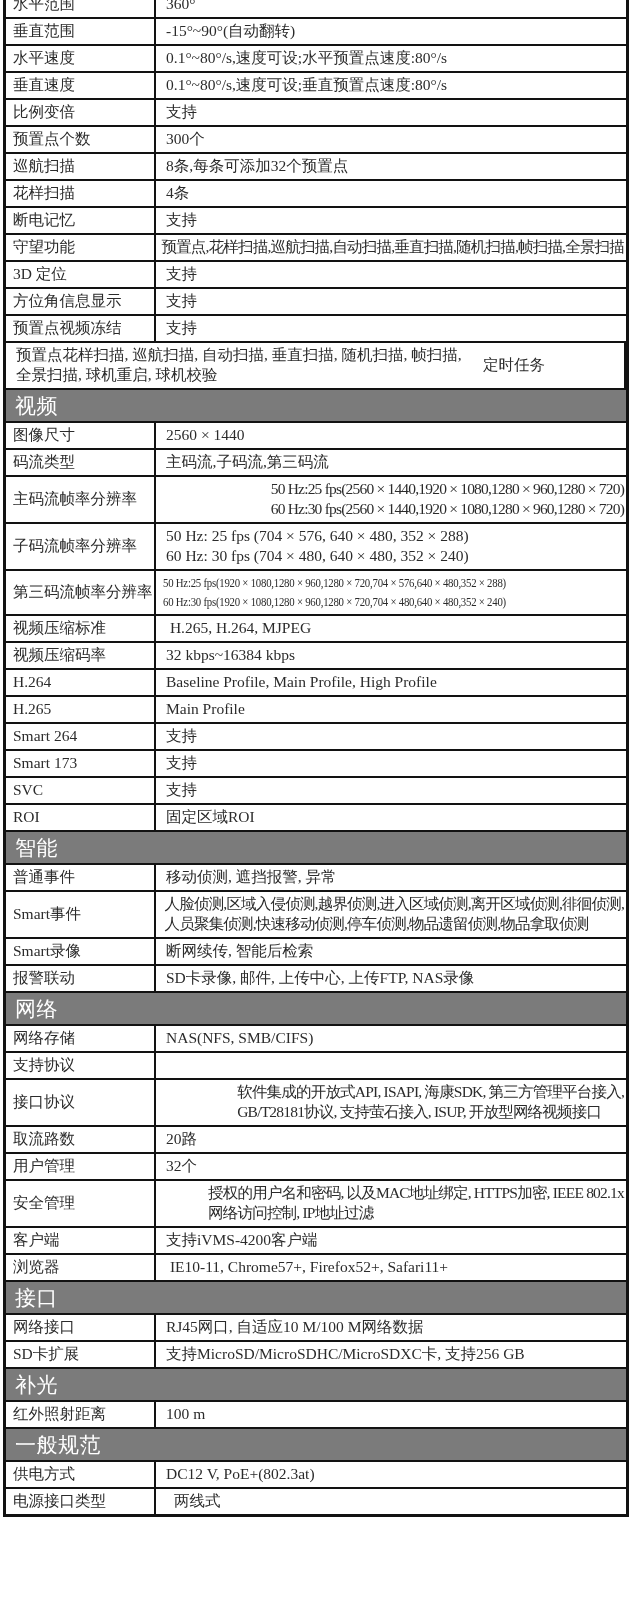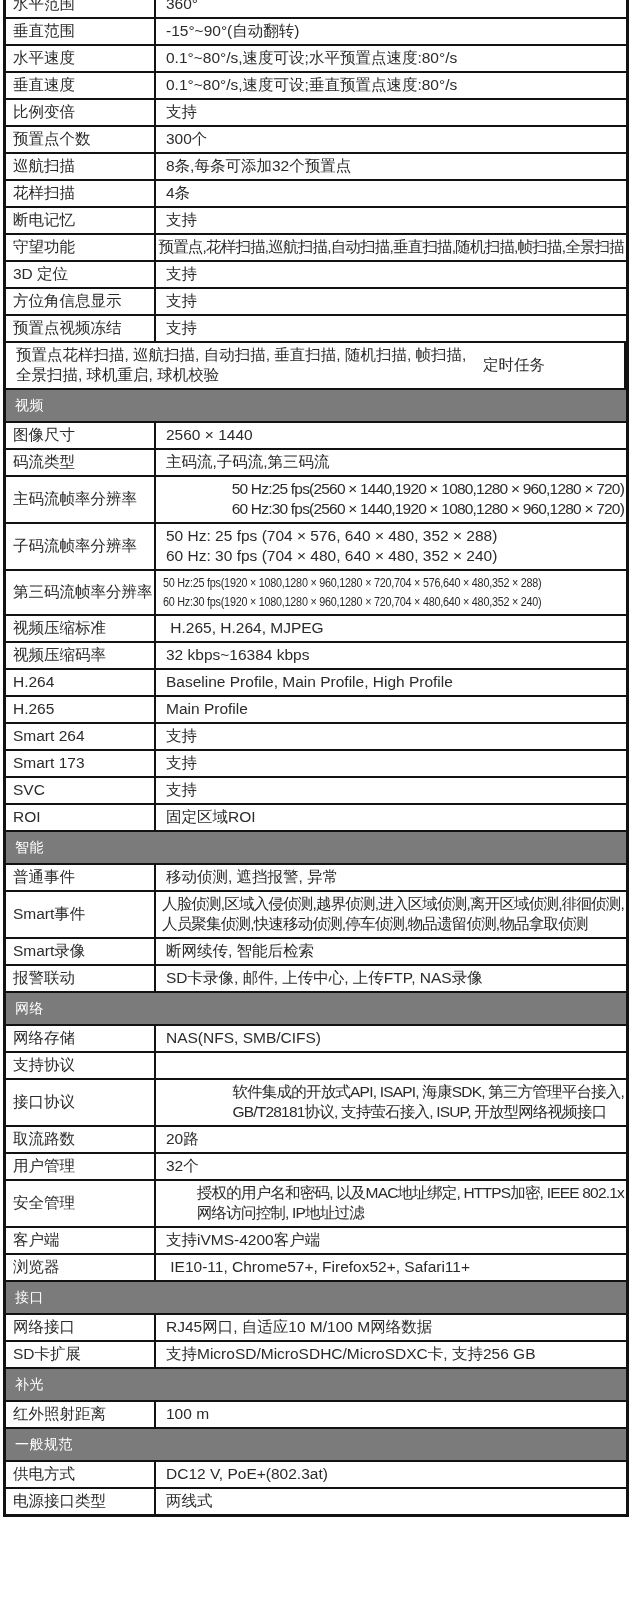--- a/index.html
+++ b/index.html
@@ -1,31 +1,31 @@
 <!DOCTYPE html>
 <html><head>
 <meta charset="utf-8">
 <style>
   html,body{margin:0;padding:0;}
   body{
     width:640px;height:1600px;background:#ffffff;
     font-family:"Liberation Sans","DejaVu Sans",sans-serif;
     color:#2e2e2e;
   }
-  .table-clip{overflow:hidden;width:640px;}
+  .table-clip{overflow:hidden;width:640px;font-family:Liberation Serif, serif;}
   .spec-table{
     margin:-8px 0 0 3px;
     width:626px;
     box-sizing:border-box;
     border:3px solid #121212;
     border-top:none;
     background:#fff;
   }
   .row{display:flex;border-bottom:2px solid #121212;min-height:25px;}
-  .row:last-child{border-bottom:none;}
+  .row:last-child{border-bottom:none;gap:8px;}
   .cell{box-sizing:border-box;}
   .label{
     flex:0 0 150px;
     border-right:2px solid #121212;
     padding:2px 4px 3px 7px;
     display:flex;align-items:center;
     font-size:15.5px;line-height:20px;
     color:#2b2b2b;
     white-space:pre;overflow:hidden;
   }
@@ -47,21 +47,21 @@
     transform-origin:0 50%;
     line-height:19px;
   }
   .sec{
     background:#7b7b7b;
     border-bottom:2px solid #121212;
     color:#ffffff;
     display:flex;align-items:center;
     height:31px;
     padding-left:9px;
-    font-size:14px;
+    font-size:21px;
     letter-spacing:0.5px;
   }
 </style>
 </head>
 <body>
 
 <div class="table-clip">
   <div class="spec-table" id="spec-table">
       <div class="row">
         <div class="cell label">水平范围</div>

